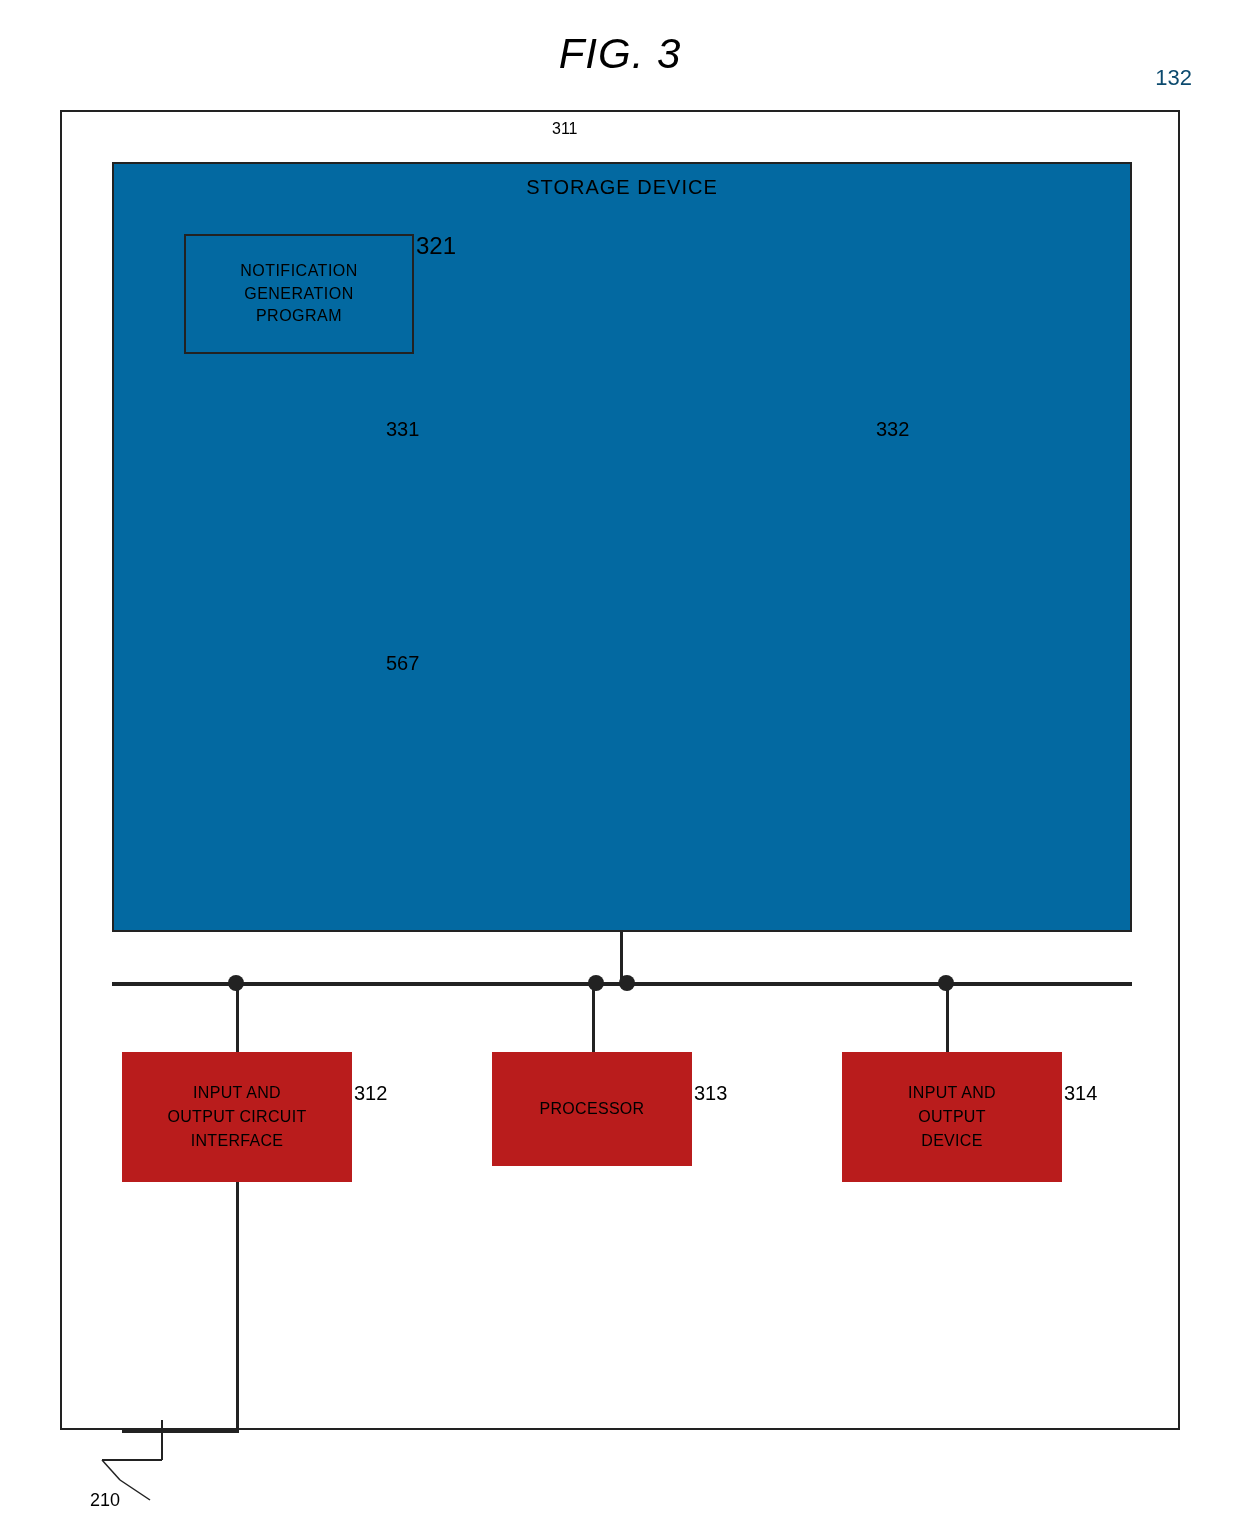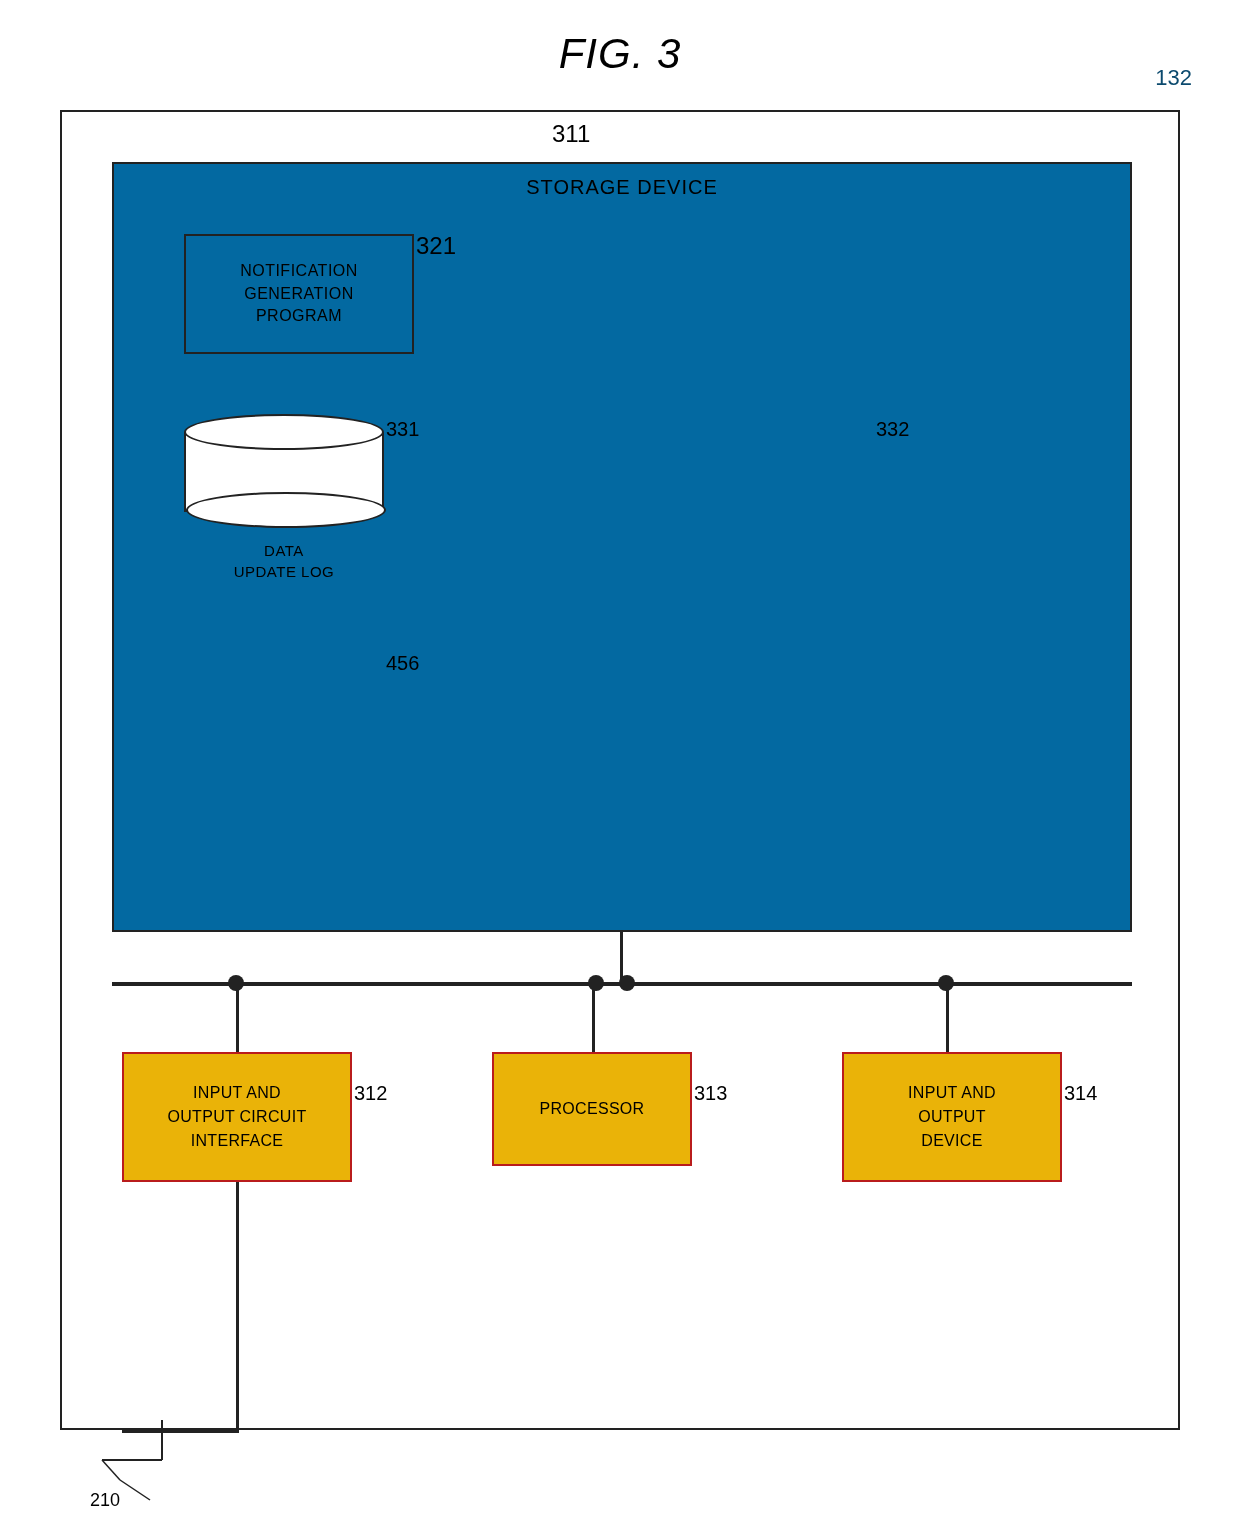--- a/index.html
+++ b/index.html
@@ -170,29 +170,29 @@
       top: 863px;
       width: 16px;
       height: 16px;
       border-radius: 50%;
       background: #222;
     }
 
     
     .comp-box {
       position: absolute;
-      border: 2px solid #b91c1c;
+      border: 6px solid #b91c1c;
       display: flex;
       align-items: center;
       justify-content: center;
       text-align: center;
       font-size: 16px;
       line-height: 1.5;
       letter-spacing: 0.3px;
-      background: #eab308;
+      background: #b91c1c;
     }
 
     
     .box-312 {
       top: 940px;
       left: 60px;
       width: 230px;
       height: 130px;
     }
 
@@ -214,51 +214,41 @@
   </style>
 </head>
 <body>
 
 <div class="page-title">FIG. 3</div>
 
 <div class="label-132">132</div>
 
 <div class="outer-box">
 
-  <div style="position:absolute; top:8px; left:490px; font-size:24px;">311</div>
+  <div style="position:absolute; top:8px; left:490px; font-size:16px;">311</div>
 
   <div class="storage-box">
     <div class="storage-label">STORAGE DEVICE</div>
 
     <div class="ngp-box">
       <span style="white-space:pre-line;">NOTIFICATION
 GENERATION
 PROGRAM</span>
     </div>
 
     <div style="position:absolute; top:68px; left:302px; font-size:24px;">321</div>
 
-    <div class="db-container db-331">
-      <div class="db-cylinder">
-        <div class="db-top"></div>
-        <div class="db-body" style="height:80px;">
-          <div class="db-bottom-ellipse"></div>
-        </div>
-      </div>
-      <div class="db-label" style="white-space:pre-line;">DATA
-UPDATE LOG</div>
-    </div>
 
     <div style="position:absolute; top:254px; left:272px; font-size:20px;">331</div>
 
 
     <div style="position:absolute; top:254px; left:762px; font-size:20px;">332</div>
 
 
-    <div style="position:absolute; top:488px; left:272px; font-size:20px;">456</div>
+    <div style="position:absolute; top:488px; left:272px; font-size:20px;">567</div>
   </div>
 
   <div style="position:absolute; top:820px; left:558px; width:3px; height:52px; background:#222;"></div>
 
   <div class="bus-line"></div>
 
   <div class="bus-dot" style="left:166px;"></div>
   <div class="bus-dot" style="left:526px;"></div>
   <div class="bus-dot" style="left:557px;"></div>
   <div class="bus-dot" style="left:876px;"></div>

